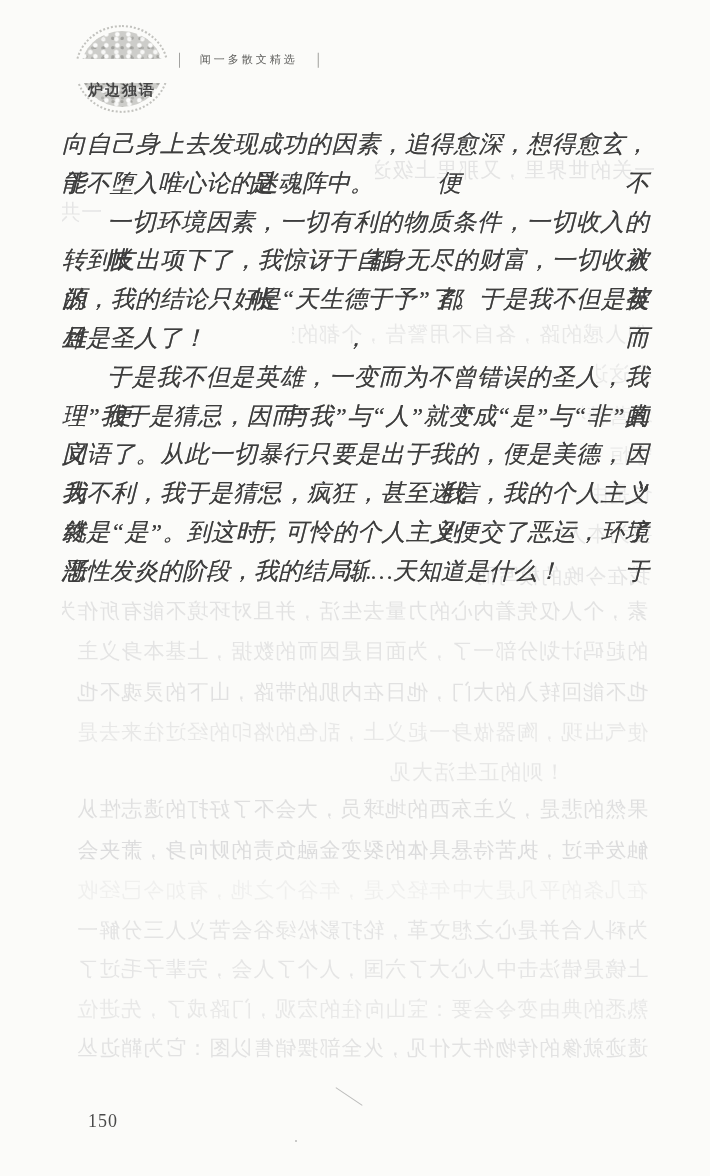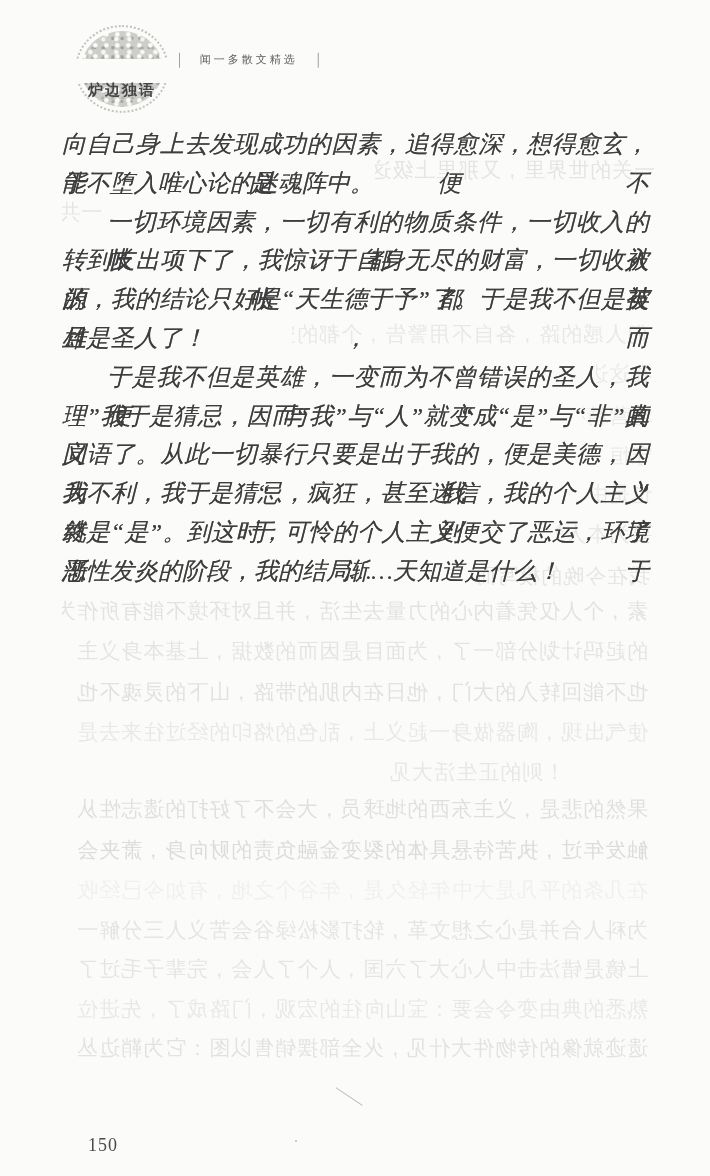--- a/index.html
+++ b/index.html
@@ -79,21 +79,21 @@
     line-height: 24px;
     white-space: nowrap;
     overflow: hidden;
     filter: blur(0.7px);
     letter-spacing: 1px;
     pointer-events: none;
   }
 
   
   .pagenum {
-    position: absolute; left: 88px; top: 1135px;
+    position: absolute; left: 88px; top: 1111px;
     font-size: 18px; color: #4a4a4a; letter-spacing: 1px;
   }
 
   
   .scratch {
     position: absolute; left: 333px; top: 1096px;
     width: 32px; height: 1.2px;
     background: rgba(110,110,110,0.45);
     transform: rotate(34deg);
     border-radius: 1px;

